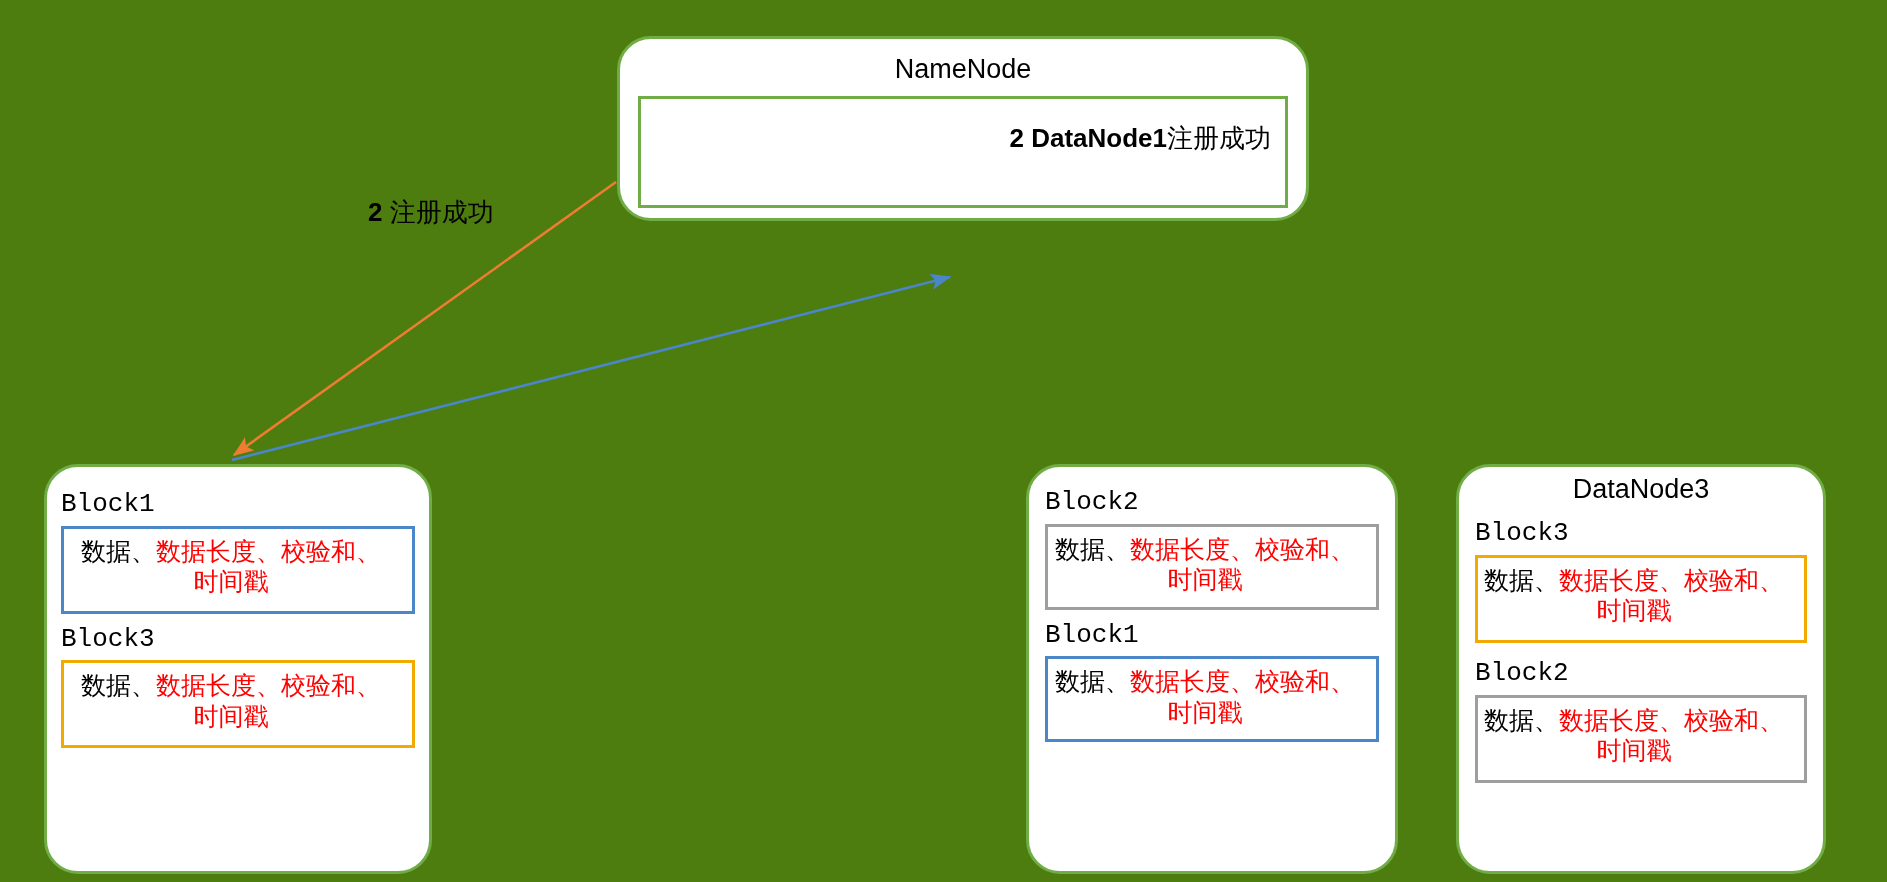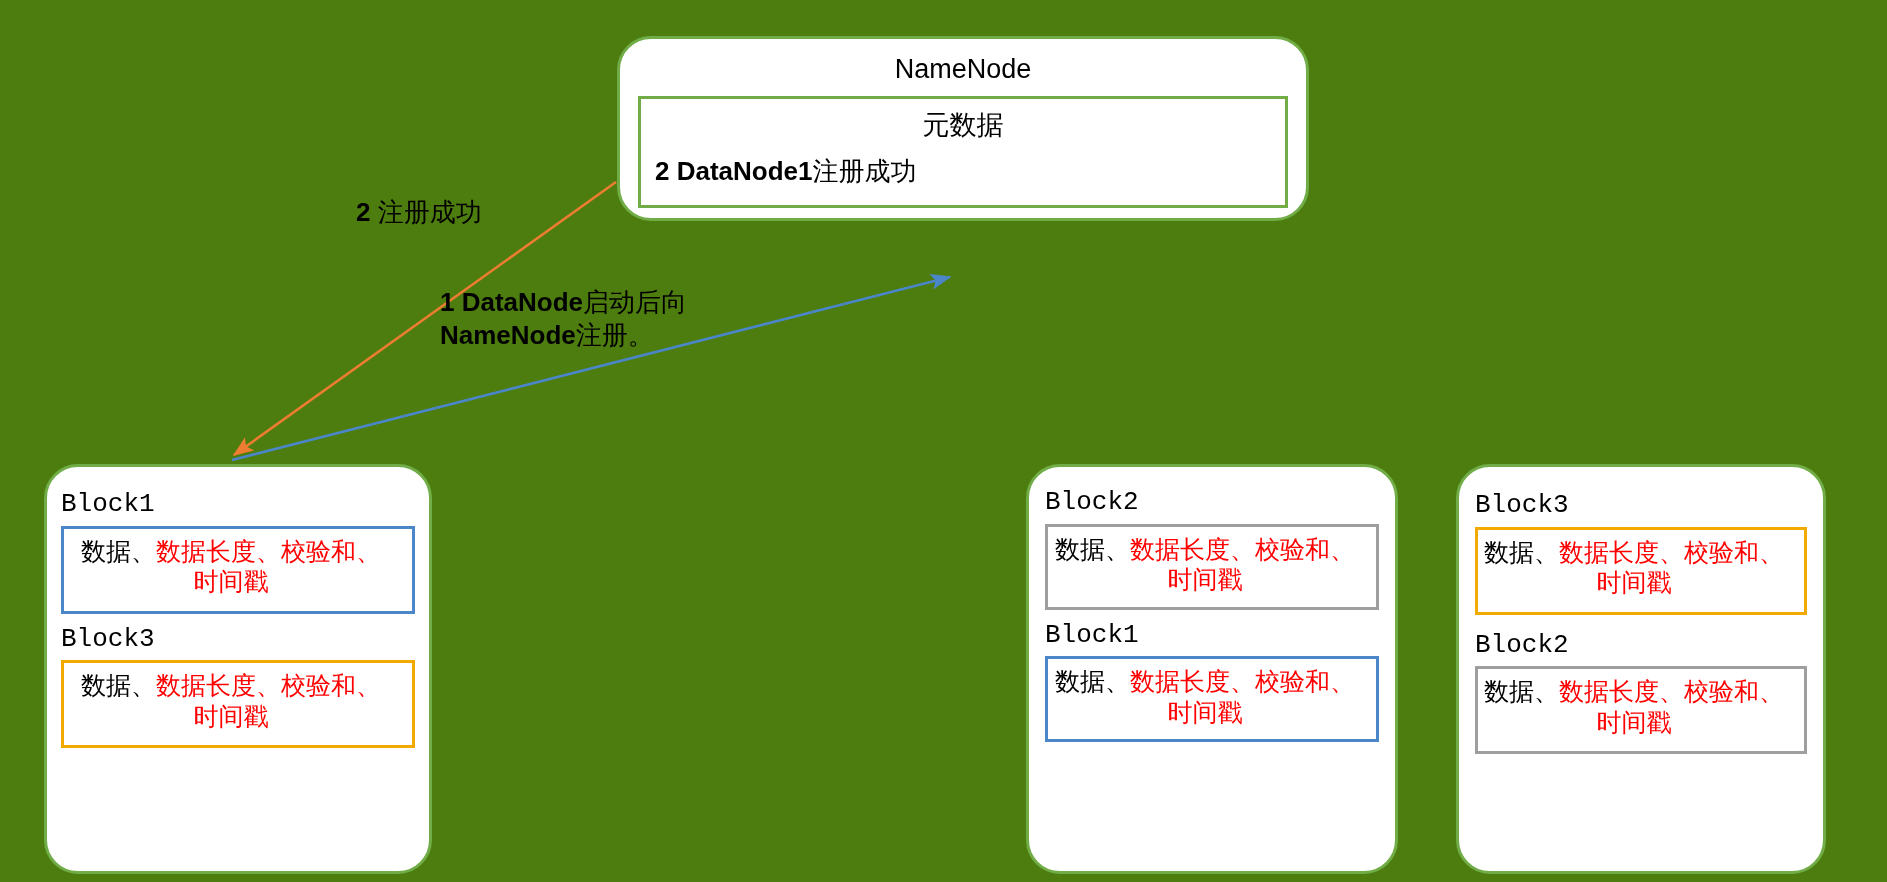--- a/index.html
+++ b/index.html
@@ -59,40 +59,40 @@
     padding: 10px 14px 14px 14px;
     height: 112px;
   }
   .meta-title {
     text-align: center;
     font-size: 27px;
     font-family: "Liberation Serif", "DejaVu Serif", serif;
     line-height: 1.2;
   }
   .meta-line {
-    text-align: left;
+    text-align: right;
     font-size: 26px;
     margin-top: 14px;
     line-height: 1.2;
     white-space: nowrap;
   }
   .meta-line .latin { font-family: "Liberation Sans", sans-serif; font-weight: 700; }
   .meta-line .han { font-family: "Liberation Serif", "DejaVu Serif", serif; font-weight: 400; }
 
   
   .annotation {
     position: absolute;
     font-size: 26px;
     color: #000000;
     line-height: 1.28;
     white-space: nowrap;
   }
   .annotation .latin { font-family: "Liberation Sans", sans-serif; font-weight: 700; }
   .annotation .han { font-family: "Liberation Serif", "DejaVu Serif", serif; }
-  #anno-register-ok { left: 356px; top: 196px; }
+  #anno-register-ok { left: 368px; top: 196px; }
   #anno-register     { left: 440px; top: 286px; }
 
   
   #datanode1 { left: 44px;   top: 464px; width: 388px;  height: 410px; padding: 12px 14px 0 14px; }
   #datanode2 { left: 1026px; top: 464px; width: 372px;  height: 410px; padding: 12px 16px 0 16px; }
   #datanode3 { left: 1456px; top: 464px; width: 370px;  height: 410px; padding: 8px 16px 0 16px; }
 
   .block-label {
     font-size: 26px;
     color: #000000;
@@ -141,51 +141,47 @@
     </defs>
 
     <line x1="616" y1="182" x2="234" y2="455" stroke="#ED7D31" stroke-width="2.6" marker-end="url(#head-orange)"></line>
 
     <line x1="232" y1="460" x2="950" y2="277" stroke="#4A86C8" stroke-width="2.6" marker-end="url(#head-blue)"></line>
   </svg>
 
   <div class="node-box" id="namenode">
     <div class="node-title">NameNode</div>
     <div class="meta-box">
-      <div class="meta-title">元数据</div>
       <div class="meta-line"><span class="latin">2 DataNode1</span><span class="han">注册成功</span></div>
     </div>
   </div>
 
   <div class="annotation" id="anno-register-ok"><span class="latin">2</span>&nbsp;<span class="han">注册成功</span></div>
 
-  <div class="annotation" id="anno-register">
-    <div><span class="latin">1 DataNode</span><span class="han">启动后向</span></div>
-    <div><span class="latin">NameNode</span><span class="han">注册。</span></div>
-  </div>
 
   <div class="node-box" id="datanode1">
 
     <div class="block-label">Block1</div>
     <div class="block-body b-blue"><span class="seg-black">数据、</span><span class="seg-red">数据长度、校验和、时间戳</span></div>
 
     <div class="block-label">Block3</div>
     <div class="block-body b-orange"><span class="seg-black">数据、</span><span class="seg-red">数据长度、校验和、时间戳</span></div>
   </div>
 
   <div class="node-box" id="datanode2">
 
     <div class="block-label">Block2</div>
     <div class="block-body b-gray"><span class="seg-black">数据、</span><span class="seg-red">数据长度、校验和、时间戳</span></div>
 
     <div class="block-label">Block1</div>
     <div class="block-body b-blue"><span class="seg-black">数据、</span><span class="seg-red">数据长度、校验和、时间戳</span></div>
   </div>
 
   <div class="node-box" id="datanode3">
+    <div class="node-title dn-title">DataNode3</div>
 
     <div class="block-label">Block3</div>
     <div class="block-body b-orange"><span class="seg-black">数据、</span><span class="seg-red">数据长度、校验和、时间戳</span></div>
 
     <div class="block-label">Block2</div>
     <div class="block-body b-gray"><span class="seg-black">数据、</span><span class="seg-red">数据长度、校验和、时间戳</span></div>
   </div>
 
 </div>
 

